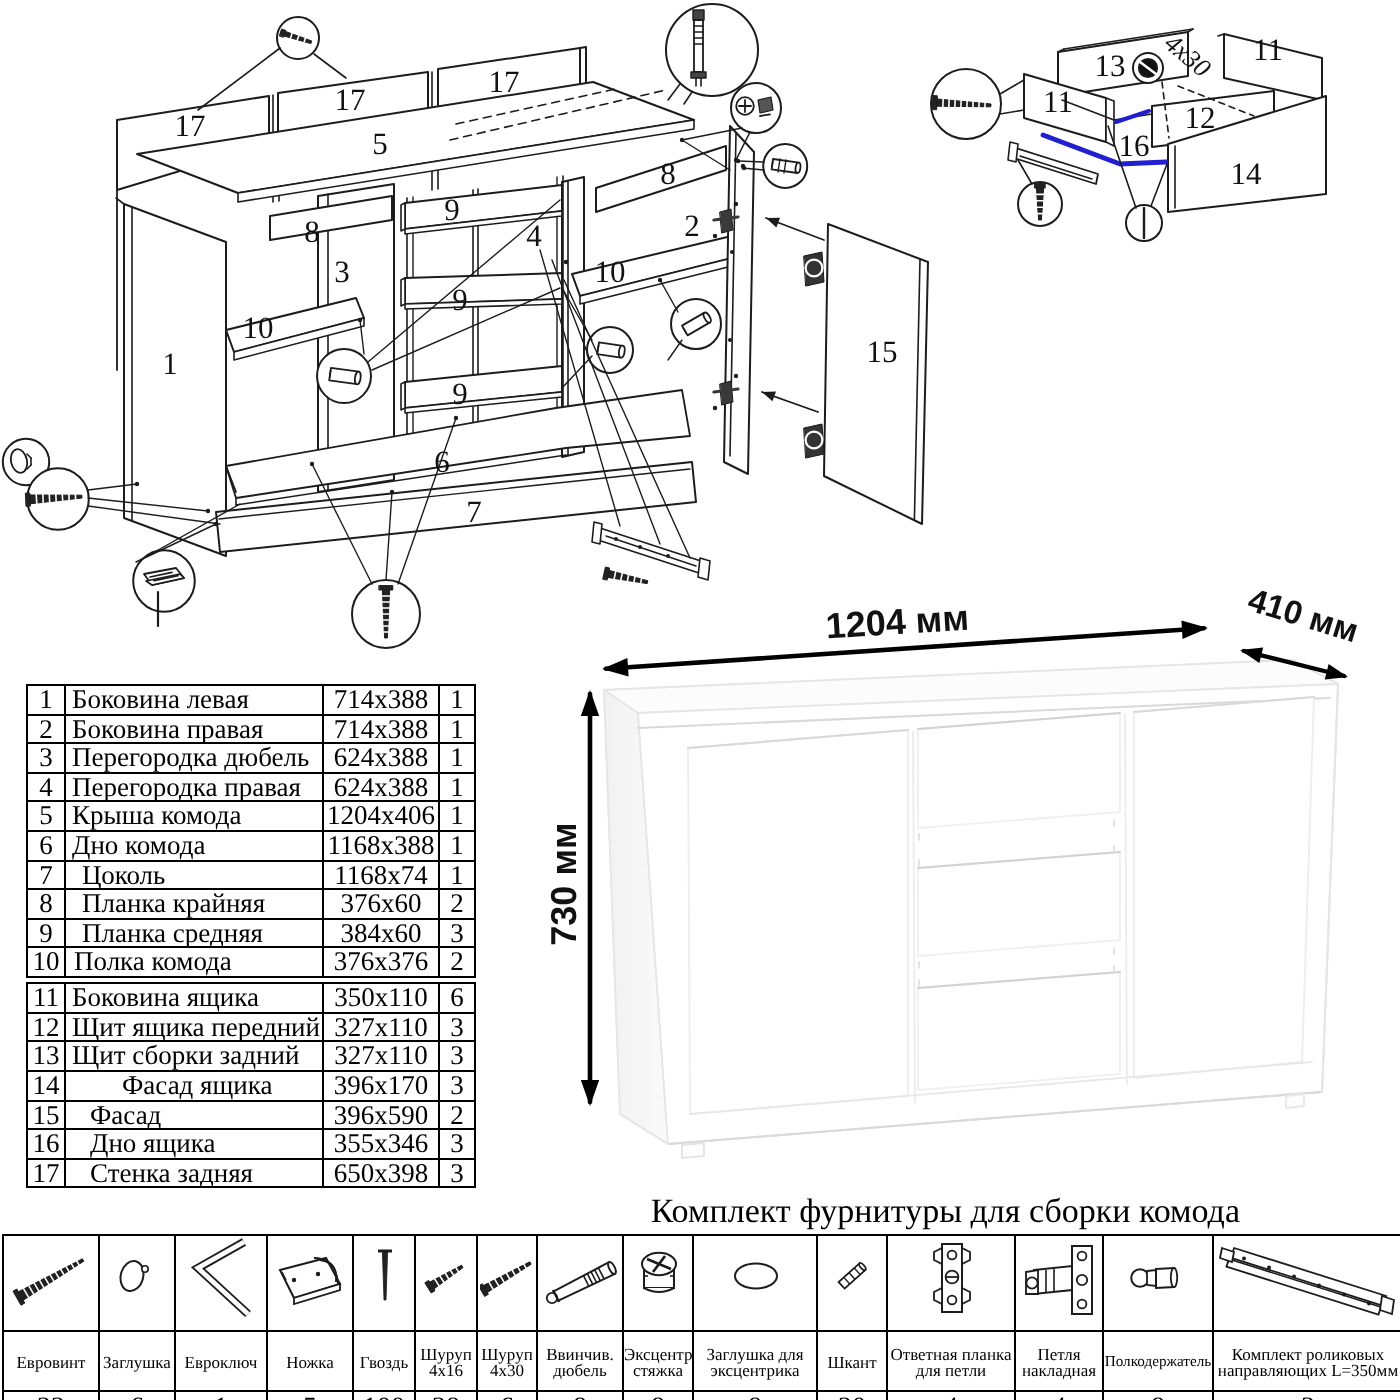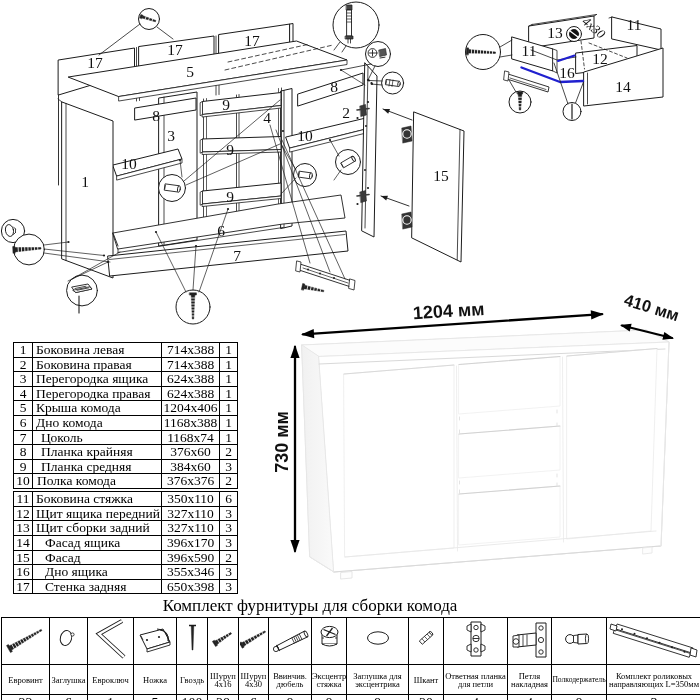--- a/index.html
+++ b/index.html
@@ -355,21 +355,21 @@
         <td class="c" style="width:17px">1</td>
       </tr>
 <tr>
         <td class="c">2</td>
         <td class="n">Боковина правая</td>
         <td class="c">714х388</td>
         <td class="c">1</td>
       </tr>
 <tr>
         <td class="c">3</td>
-        <td class="n">Перегородка ящика</td>
+        <td class="n">Перегородка дюбель</td>
         <td class="c">624х388</td>
         <td class="c">1</td>
       </tr>
 <tr>
         <td class="c">4</td>
         <td class="n">Перегородка правая</td>
         <td class="c">624х388</td>
         <td class="c">1</td>
       </tr>
 <tr>
@@ -408,39 +408,39 @@
         <td class="c">376х376</td>
         <td class="c">2</td>
       </tr>
 </tbody>
   </table>
 
 <table id="pt2" class="abs" style="left:13px;top:491px">
 <tbody>
       <tr>
         <td class="c" style="width:18px;height:13.9px">11</td>
-        <td class="n" style="width:125px">Боковина стяжка</td>
+        <td class="n" style="width:125px">Боковина ящика</td>
         <td class="c" style="width:57px">350х110</td>
         <td class="c" style="width:17px">6</td>
       </tr>
 <tr>
         <td class="c">12</td>
         <td class="n">Щит ящика передний</td>
         <td class="c">327х110</td>
         <td class="c">3</td>
       </tr>
 <tr>
         <td class="c">13</td>
         <td class="n">Щит сборки задний</td>
         <td class="c">327х110</td>
         <td class="c">3</td>
       </tr>
 <tr>
         <td class="c">14</td>
-        <td class="n" style="padding-left:12px">Фасад ящика</td>
+        <td class="n" style="padding-left:28px">Фасад ящика</td>
         <td class="c">396х170</td>
         <td class="c">3</td>
       </tr>
 <tr>
         <td class="c">15</td>
         <td class="n" style="padding-left:12px">Фасад</td>
         <td class="c">396х590</td>
         <td class="c">2</td>
       </tr>
 <tr>
@@ -451,21 +451,21 @@
       </tr>
 <tr>
         <td class="c">17</td>
         <td class="n" style="padding-left:12px">Стенка задняя</td>
         <td class="c">650х398</td>
         <td class="c">3</td>
       </tr>
 </tbody>
   </table>
 
-<div class="abs" style="left:0px;top:596px;width:620px;text-align:center;font-size:17px">Комплект фурнитуры для сборки комода</div>
+<div class="abs" style="left:0px;top:596px;width:620px;text-align:right;font-size:17px">Комплект фурнитуры для сборки комода</div>
 
 <table id="hw" class="abs" style="left:1px;top:617px;table-layout:fixed;width:698px">
 <tbody>
       <tr style="height:44px">
 <td style="width:47px"><svg width="46" height="42" viewBox="0 0 46 42">
             <g id="i-evrovint">
               <polygon points="8.6,32.1 38.9,12.6 38.2,11.4 6.2,27.9" fill="#222" stroke="#1c1c1c" stroke-width="0.5"></polygon>
               <polygon points="9.4,33.5 5.4,26.5 3.5,27.6 7.5,34.6" fill="#222" stroke="#1c1c1c" stroke-width="0.5"></polygon>
               <line x1="11.4" y1="30.8" x2="8.7" y2="26.2" stroke="#fff" stroke-width="0.8"></line>
               <line x1="14.0" y1="29.3" x2="11.3" y2="24.7" stroke="#fff" stroke-width="0.8"></line>

